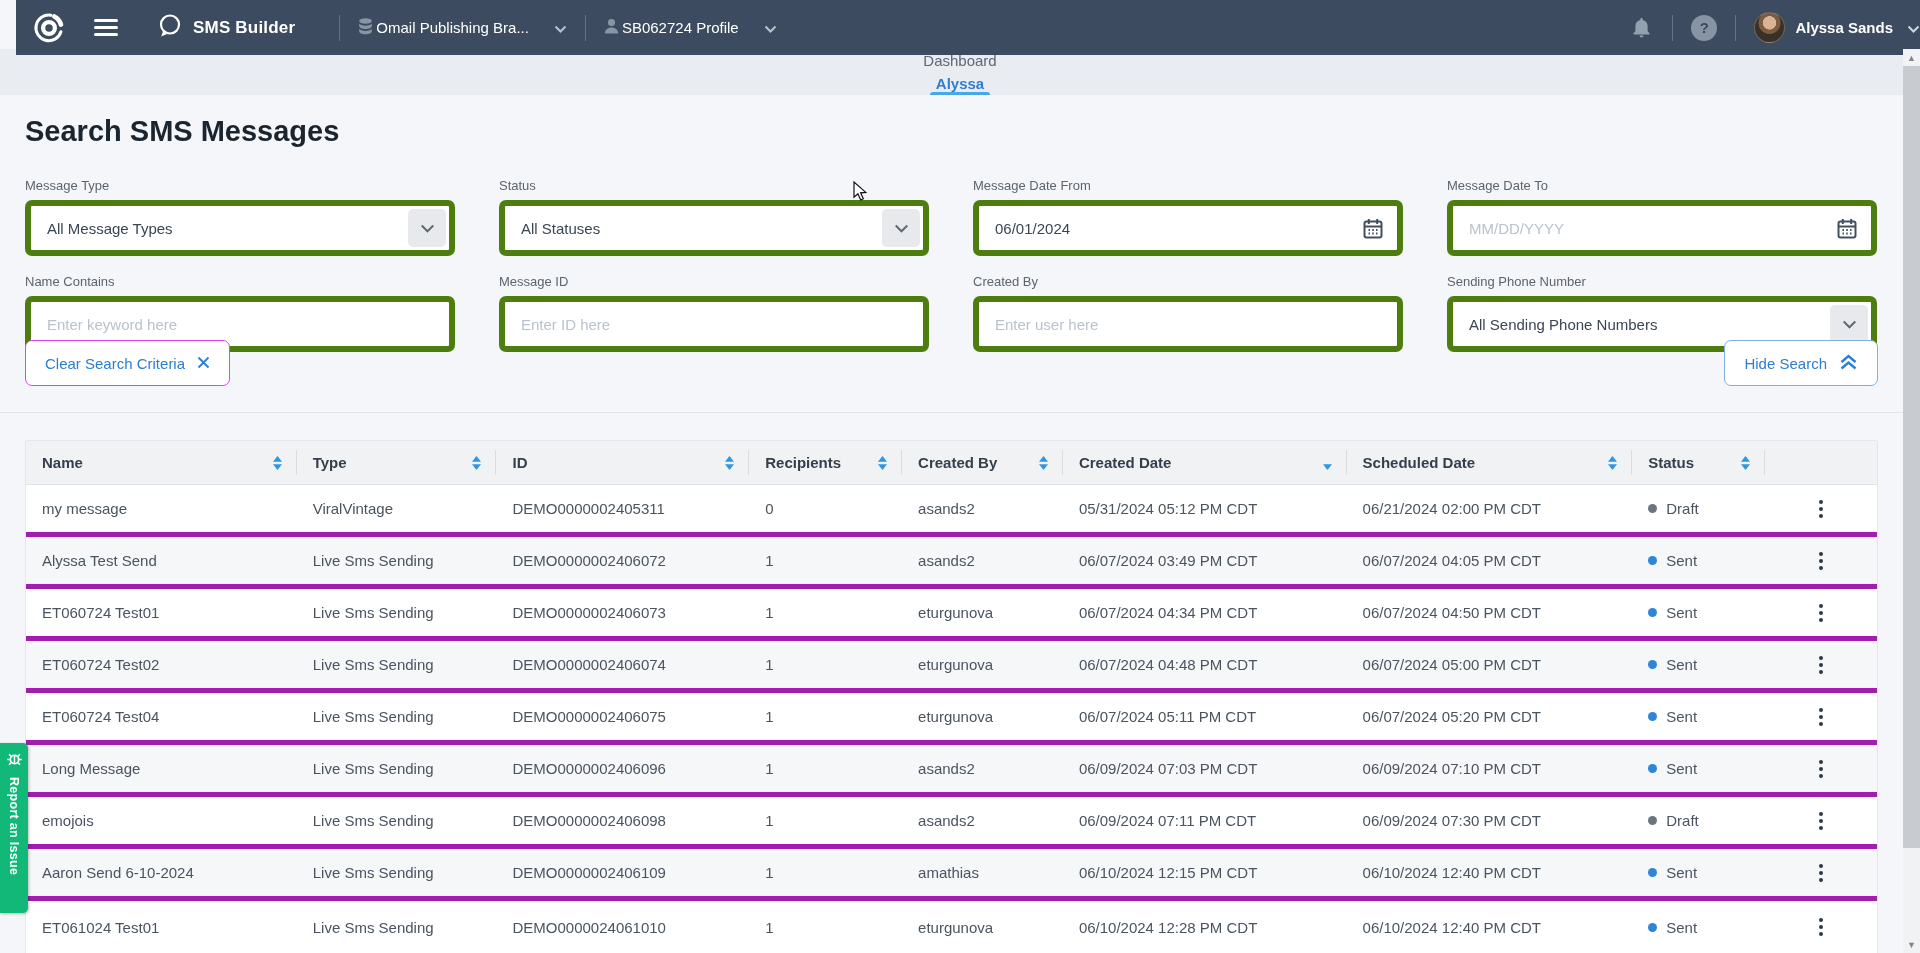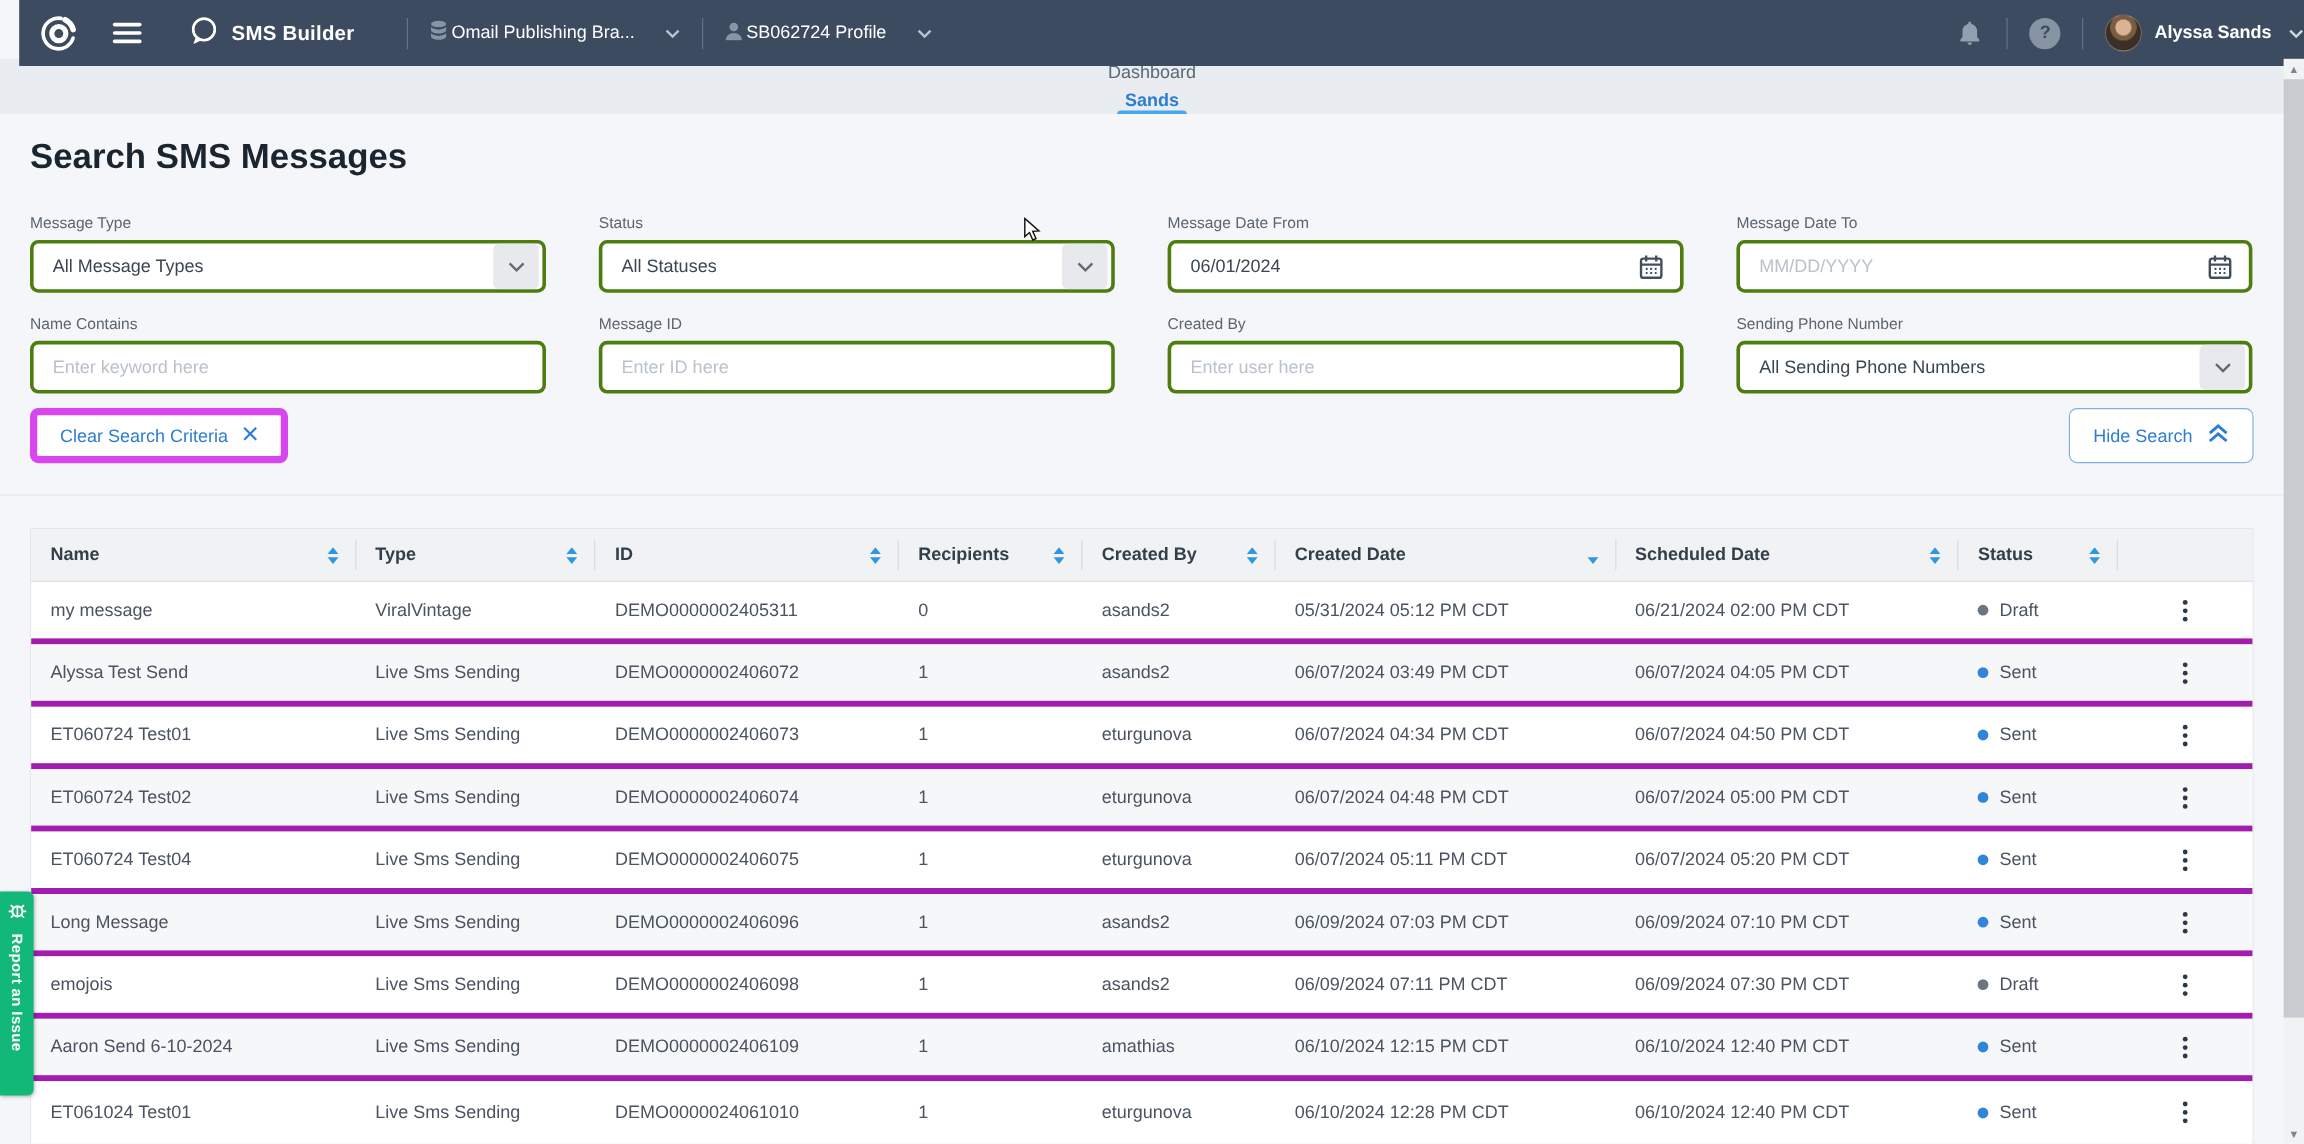--- a/index.html
+++ b/index.html
@@ -35,34 +35,34 @@
   .tab.active::after { content:""; position:absolute; left:4px; right:4px; bottom:0;
     height:3px; border-radius:3px 3px 0 0; background:#47a7e8; }
 
   
   .main { position:absolute; left:0; top:95px; width:1920px; height:858px; background:#f5f6f9; }
   .page-title { position:absolute; left:25px; top:20px; font-size:29px; font-weight:bold; color:#1a2530; }
 
   .form-grid { position:absolute; left:25px; top:83px; width:1853px;
     display:grid; grid-template-columns:repeat(4,430px); column-gap:44px; row-gap:18px; }
   .field label { display:block; font-size:13px; color:#5a6570; margin-bottom:7px; }
-  .control { height:44px; background:#fff; border:3px solid #4d7c0f; border-radius:7px;
+  .control { height:56px; background:#fff; border:6px solid #4d7c0f; border-radius:7px;
     display:flex; align-items:center; overflow:hidden; }
   .control .value { padding-left:16px; font-size:15px; color:#3a4653; flex:1; white-space:nowrap; }
   .chev-box { width:38px; height:38px; margin:2px 3px 2px 0; border-radius:5px; background:#e7e9ec;
     display:flex; align-items:center; justify-content:center; flex:none; cursor:pointer; }
   .control input { border:none; outline:none; flex:1; height:100%; padding-left:16px;
     font-size:15px; color:#3a4653; font-family:"Liberation Sans",sans-serif; background:transparent; }
   .control input::placeholder { color:#b9c2cc; }
   .icon-right { margin-right:14px; flex:none; display:flex; }
 
   .actions-row { position:absolute; left:25px; top:245px; width:1853px; display:flex; justify-content:space-between; }
   .btn { height:46px; display:flex; align-items:center; gap:12px; padding:0 19px;
     background:#fff; border-radius:7px; font-size:15px; color:#2d7dd2; cursor:pointer; }
-  .btn-clear { border:6px solid #d946ef; }
+  .btn-clear { border:1px solid #d946ef; }
   .btn-hide { border:1px solid #7fb0e2; }
 
   .panel-sep { position:absolute; left:0; right:17px; top:317px; height:1px; background:#e2e6ea; }
 
   
   .table { position:absolute; left:25px; top:345px; width:1853px; background:#fff;
     border:1px solid #e3e7ea; border-radius:2px; }
   .thead { display:flex; height:44px; background:#f0f2f4; border-bottom:1px solid #dfe3e7; }
   .th { display:flex; align-items:center; padding:0 14px 0 16px; position:relative;
     font-size:15px; font-weight:bold; color:#333f4b; cursor:pointer; }
@@ -170,21 +170,21 @@
     <span>
       <svg width="13" height="8" viewBox="0 0 13 8">
           <path d="M1.5 1.5 L6.5 6.5 L11.5 1.5" fill="none" stroke="#cfd6de" stroke-width="2"></path>
         </svg>
     </span>
   </div>
 </header>
 
 <nav class="tabstrip">
   <span class="tab">Dashboard</span>
-  <span class="tab active">Sands</span>
+  <span class="tab active">Alyssa</span>
 </nav>
 
 <main class="main">
   <h1 class="page-title">Search SMS Messages</h1>
 
   <div class="form-grid">
     <div class="field">
       <label>Message Type</label>
       <div class="control">
         <span class="value">All Message Types</span>

